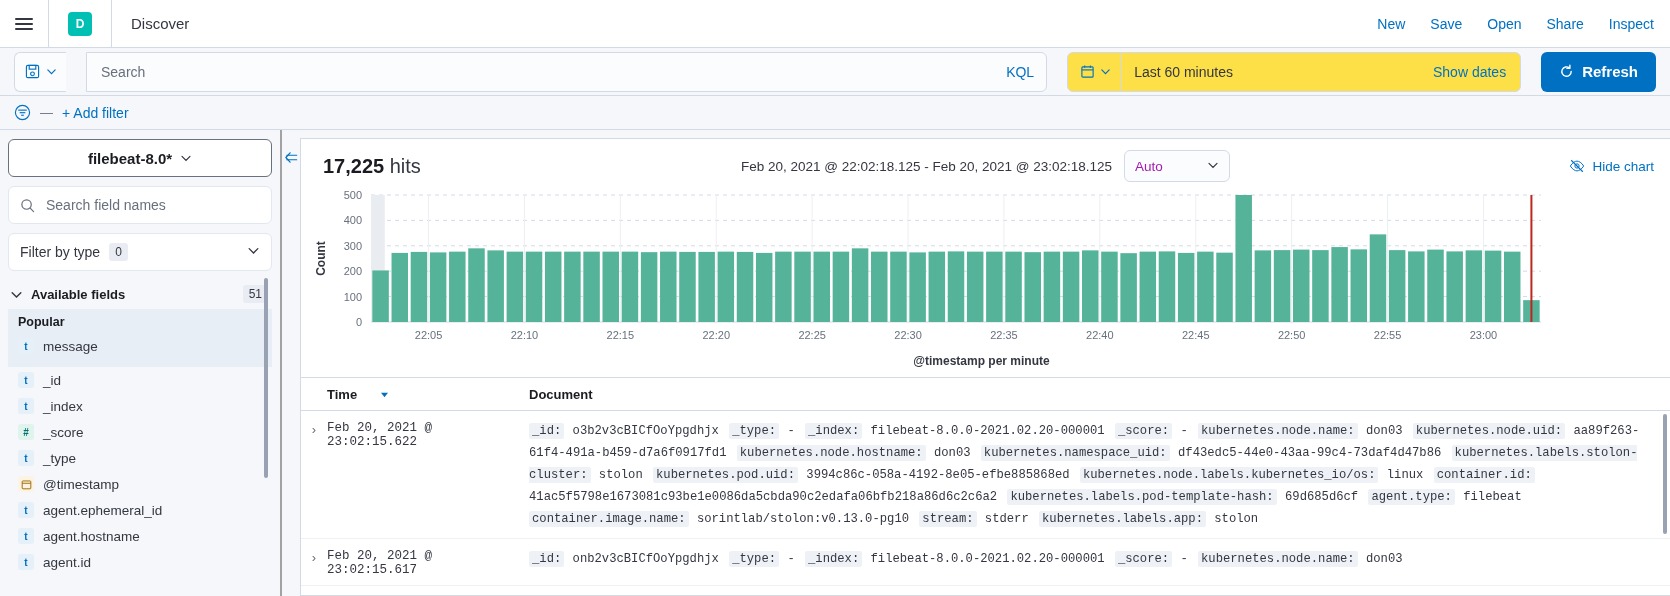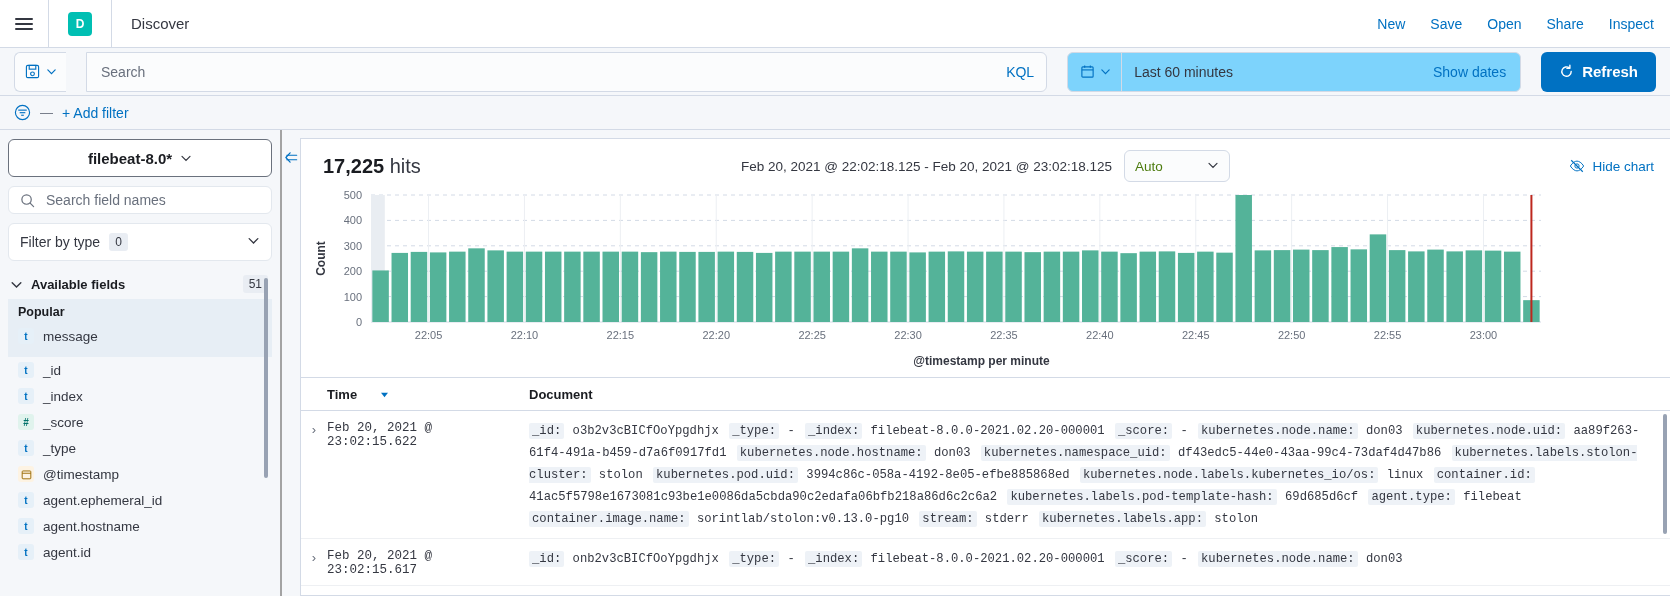--- a/index.html
+++ b/index.html
@@ -81,21 +81,21 @@
     flex: 1; border: none; outline: none; background: transparent;
     font-size: 14px; color: #343741;
     font-family: "Liberation Sans", sans-serif;
   }
   .search-wrap input::placeholder { color: #69707d; }
   .kql-label { font-size: 14px; color: #0071c2; cursor: pointer; padding-left: 8px;}
 
   .date-group {
     display: flex; align-items: center; height: 40px;
     border: 1px solid #d3dae6; border-radius: 6px;
-    background: #7dd3fc;
+    background: #fde047;
     width: 454px;
   }
   .date-cal-btn {
     display: flex; align-items: center; gap: 5px;
     padding: 0 10px 0 12px; cursor: pointer; color: #0071c2;
     height: 38px; border-right: 1px solid #d3dae6;
   }
   .date-text {
     flex: 1; font-size: 14px; color: #343741; padding-left: 12px;
   }
@@ -135,21 +135,21 @@
   }
   .index-btn {
     height: 38px; width: 100%;
     border: 1px solid #6a717d; border-radius: 6px;
     background: #fff;
     display: flex; align-items: center; justify-content: center;
     gap: 8px; cursor: pointer;
     font-size: 15px; font-weight: 700; color: #1a1c21;
   }
   .field-search {
-    margin-top: 9px; height: 28px; width: 100%;
+    margin-top: 9px; height: 38px; width: 100%;
     background: #fff; border: 1px solid #e3e8ee; border-radius: 6px;
     display: flex; align-items: center; padding: 0 11px; gap: 9px;
   }
   .field-search input {
     flex: 1; border: none; outline: none; background: transparent;
     font-size: 14px; color: #343741;
     font-family: "Liberation Sans", sans-serif;
   }
   .field-search input::placeholder { color: #69707d; }
   .filter-type {
@@ -223,21 +223,21 @@
     position: absolute; left: 0; right: 0;
     display: flex; align-items: center; justify-content: center;
     gap: 12px; pointer-events: none;
   }
   .time-range-text { font-size: 13.5px; color: #343741; }
   .interval-select {
     pointer-events: auto;
     height: 32px; min-width: 106px;
     background: #fbfcfd; border: 1px solid #d3dae6; border-radius: 6px;
     display: flex; align-items: center; padding: 0 10px;
-    font-size: 13.5px; color: #4d7c0f; cursor: pointer;
+    font-size: 13.5px; color: #a21caf; cursor: pointer;
   }
   .hide-chart {
     margin-left: auto; display: flex; align-items: center; gap: 7px;
     font-size: 13.5px; color: #0071c2; cursor: pointer;
   }
 
   
   .chart-area { position: relative; height: 190px; padding: 0 16px 0 8px; }
   .chart-svg { display: block; }
   .axis-title-x {

